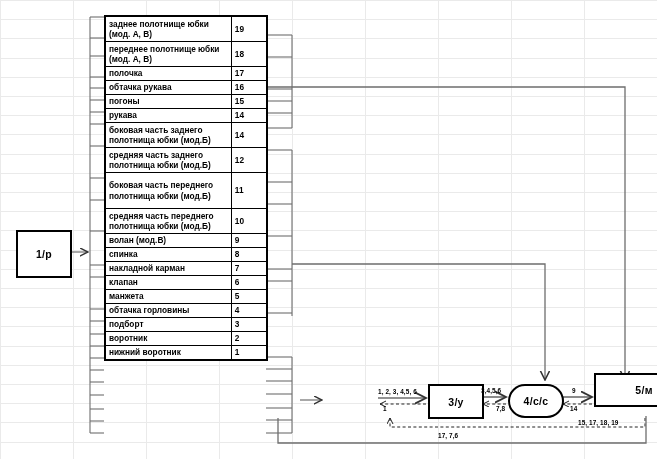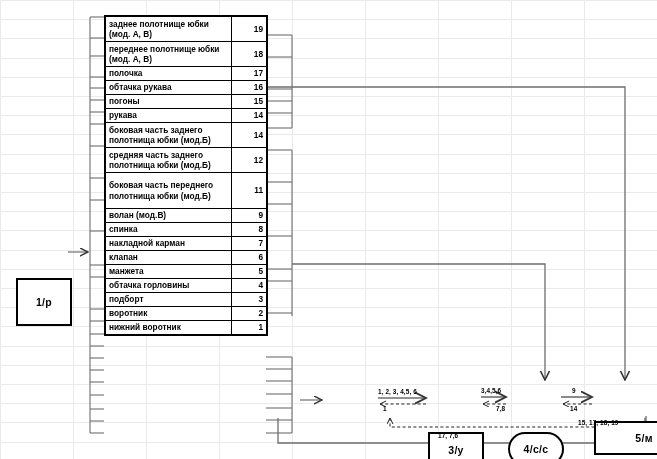--- a/index.html
+++ b/index.html
@@ -38,34 +38,33 @@
     border:1px solid #000;
     font-size:8.3px;
     font-weight:bold;
     color:#000;
     padding:1px 3px;
     line-height:10.5px;
     vertical-align:middle;
     background:#fff;
   }
   .parts-table td.name{width:126px;}
-  .parts-table td.num{width:30px;text-align:right;}
+  .parts-table td.num{width:30px;text-align:left;}
   .r1  td{height:11px;margin-left:21px;}
   .r2  td{height:22px;}
   .r3  td{height:33px;}
 
   
   .pbox{
     position:absolute;
     border:2.2px solid #000;
     background:#fff;
     display:flex;align-items:center;justify-content:center;
     font-size:10.5px;font-weight:bold;color:#000;
     letter-spacing:.3px;
-    margin-top:48px;
   }
   #box-1r{left:16px;top:230px;width:52px;height:44px;}
   #box-2m{left:325px;top:386px;width:52px;height:28px;}
   #box-3u{left:428px;top:384px;width:52px;height:31px;}
   #box-4cc{left:508px;top:384px;width:52px;height:30px;border-radius:17px;}
   #box-5m{left:594px;top:373px;width:52px;height:30px;padding-left:22px;}
 
   .flabel{
     position:absolute;
     font-size:6.4px;
@@ -219,20 +218,24 @@
             <td class="num">14</td>
           </tr>
           <tr class="r2">
             <td class="name">средняя часть заднего полотнища юбки (мод.Б)</td>
             <td class="num">12</td>
           </tr>
           <tr class="r3">
             <td class="name">боковая часть переднего полотнища юбки (мод.Б)</td>
             <td class="num">11</td>
           </tr>
+          <tr class="r2">
+            <td class="name">средняя часть переднего полотнища юбки (мод.Б)</td>
+            <td class="num">10</td>
+          </tr>
           <tr class="r1">
             <td class="name">волан (мод.В)</td>
             <td class="num">9</td>
           </tr>
           <tr class="r1">
             <td class="name">спинка</td>
             <td class="num">8</td>
           </tr>
           <tr class="r1">
             <td class="name">накладной карман</td>

